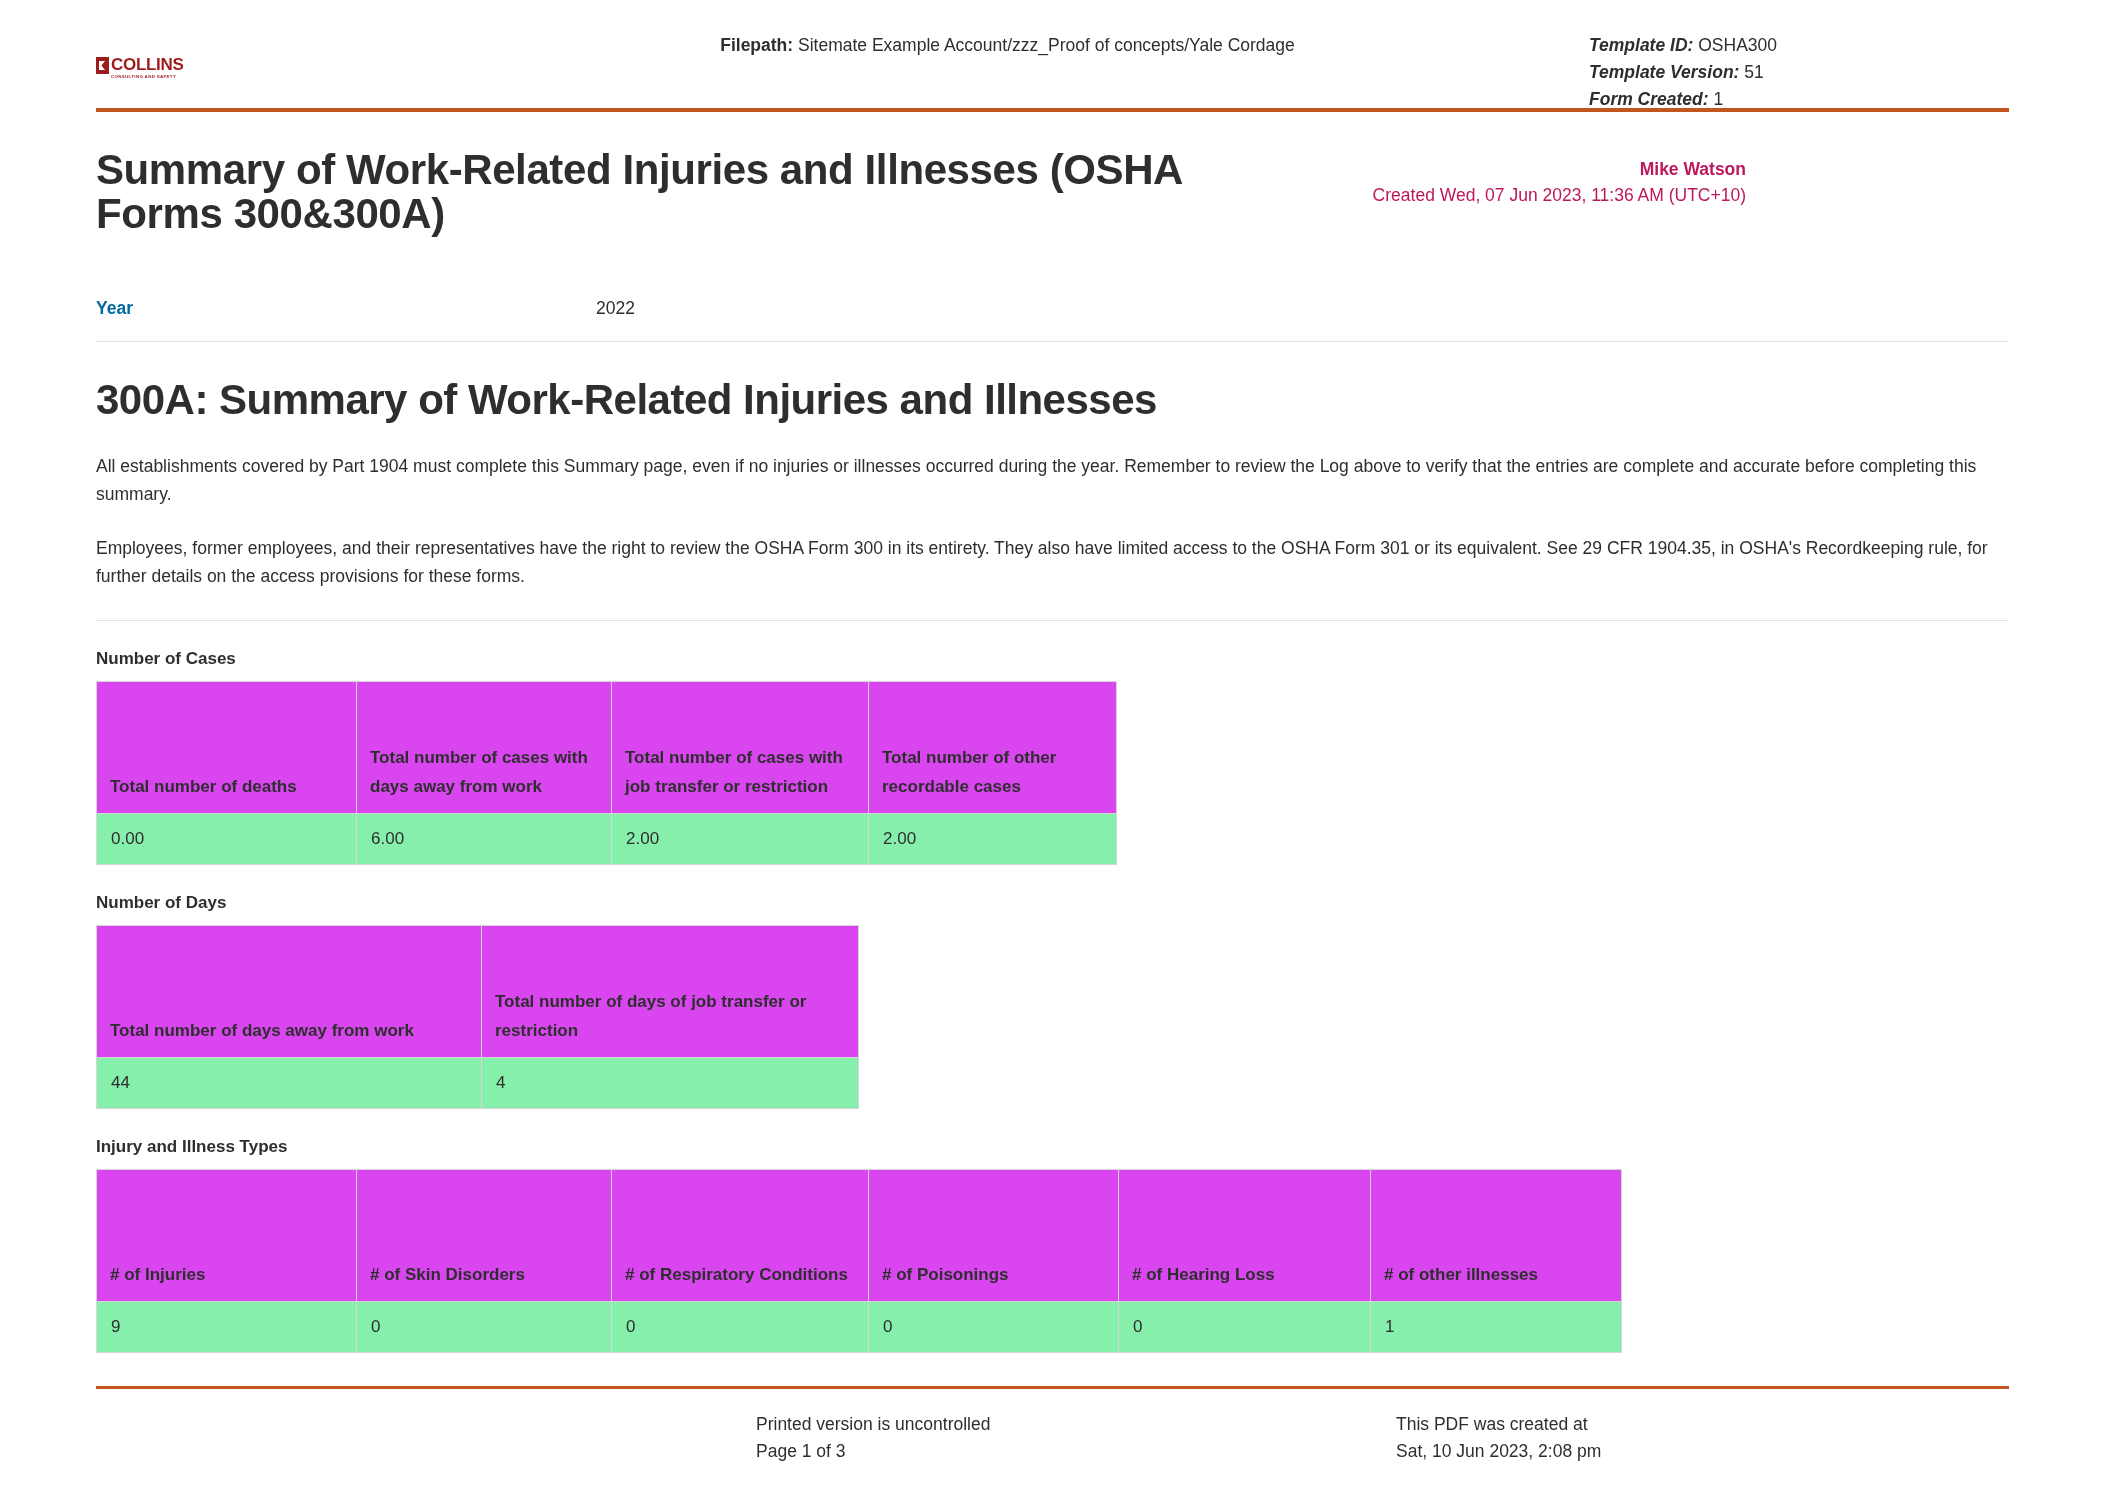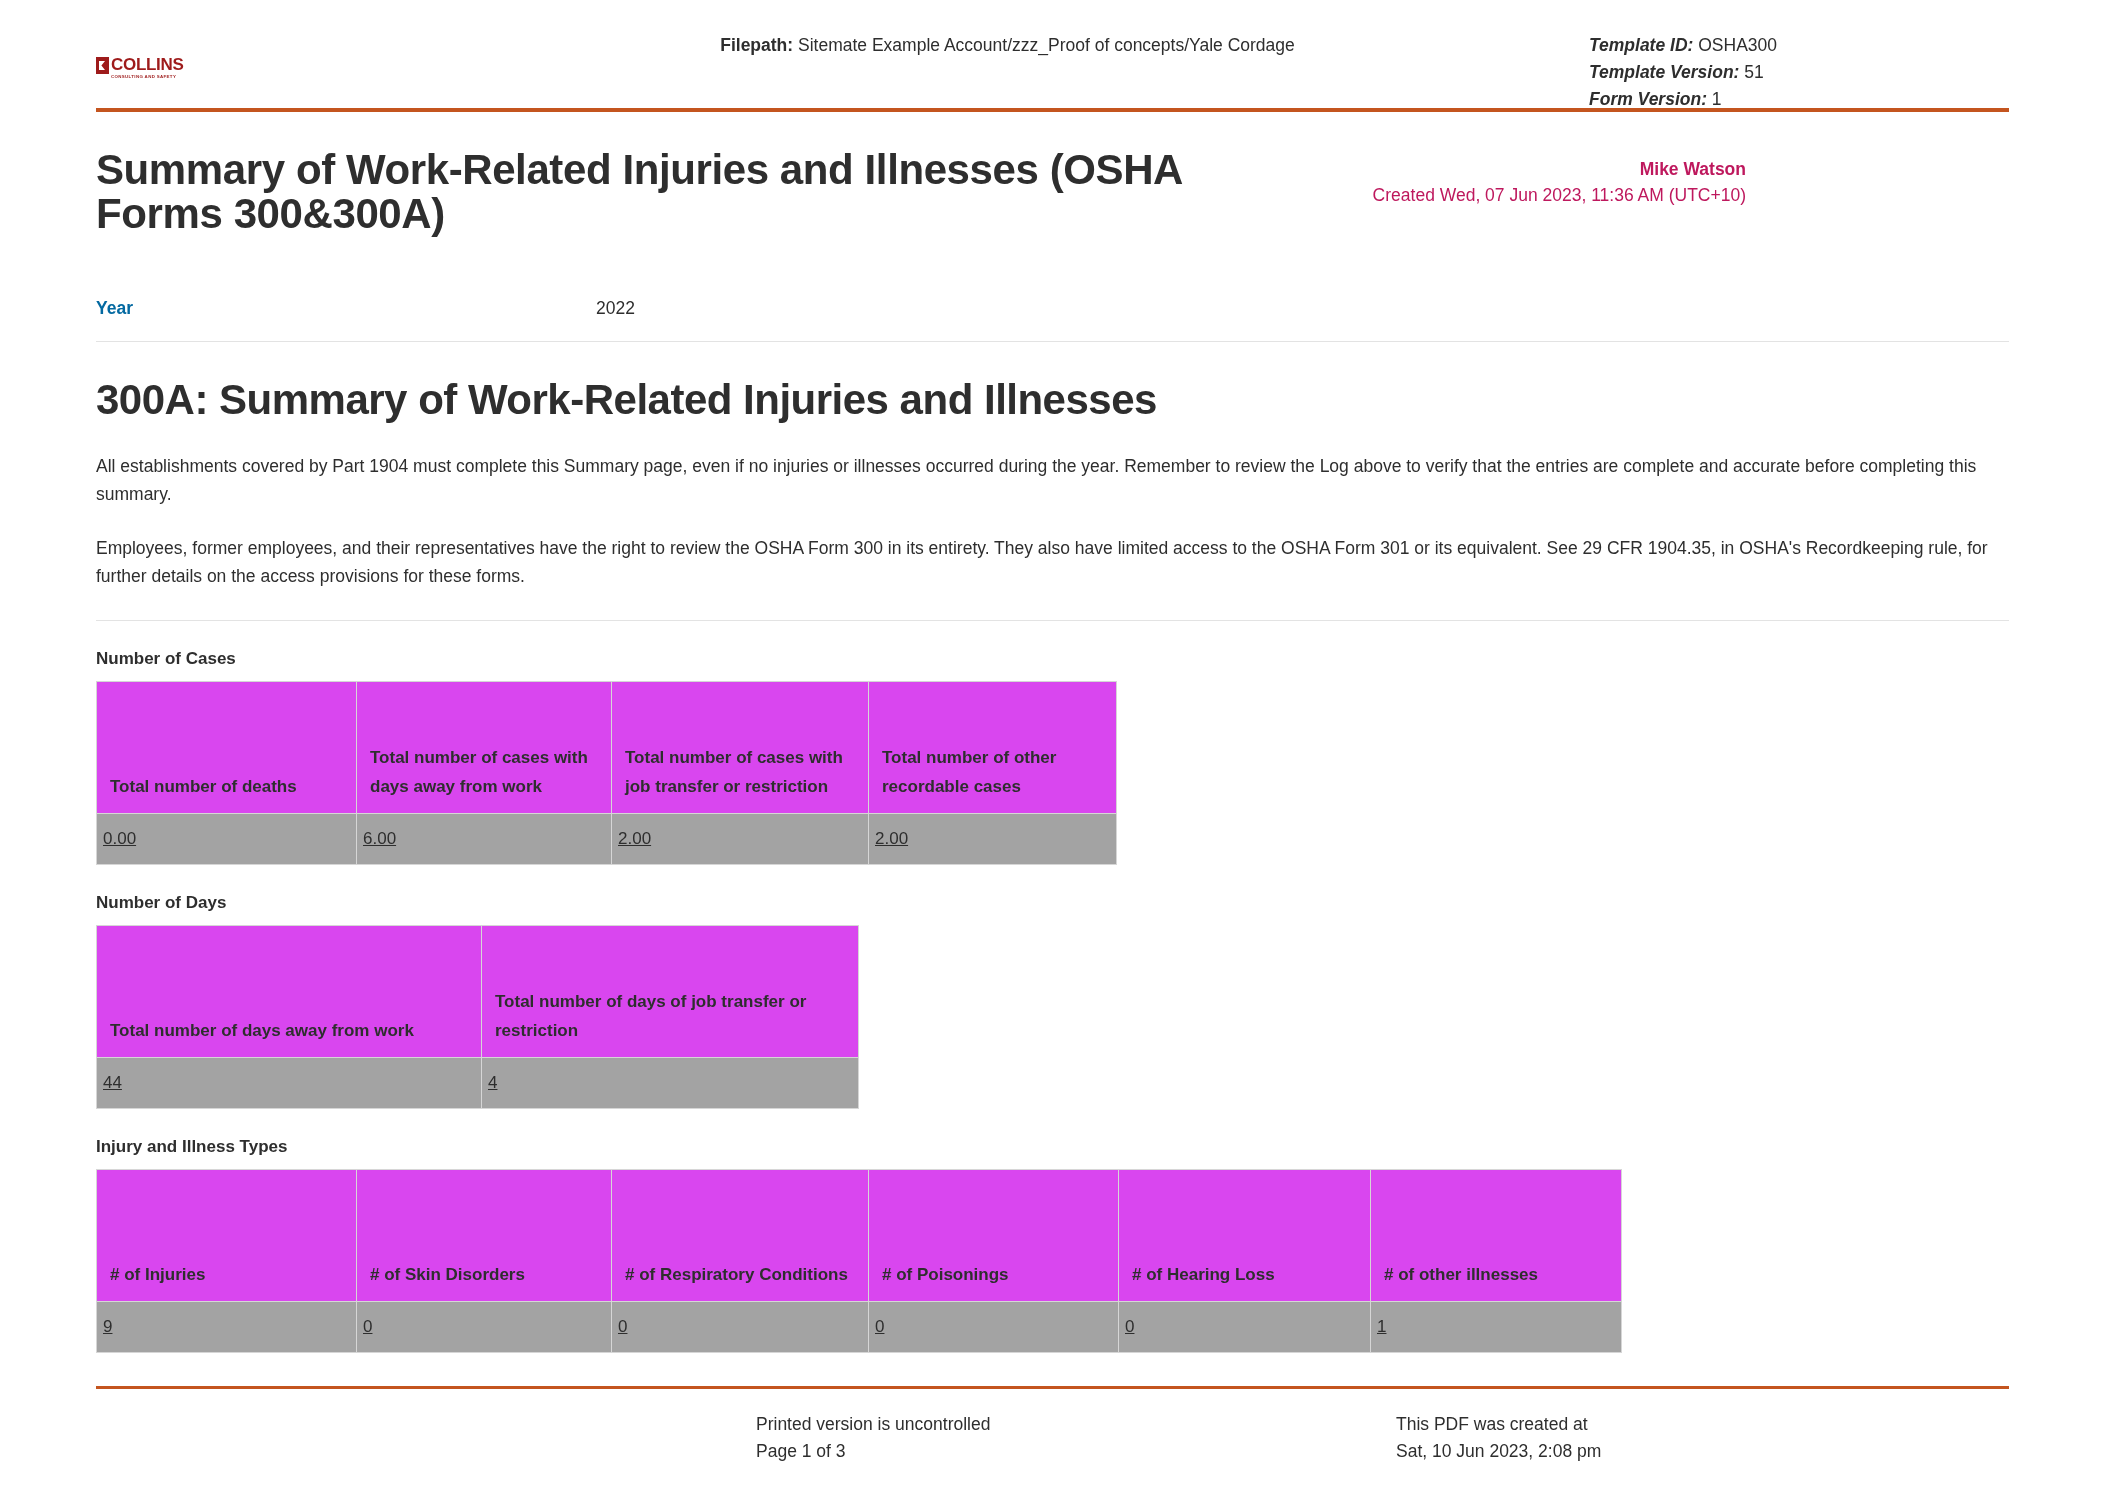--- a/index.html
+++ b/index.html
@@ -186,28 +186,27 @@
     line-height: 29px;
     color: #2e2e2e;
     text-align: left;
     vertical-align: bottom;
     padding: 14px 13px 12px 13px;
     height: 132px;
   }
   table.data td {
     border: 1px solid #d6d6d6;
     border-top: none;
-    background: #a3a3a3;
+    background: #86efac;
     font-size: 17px;
     line-height: 24px;
     color: #2e2e2e;
-    padding: 13px 6px;
+    padding: 13px 14px;
     vertical-align: top;
     height: 48px;
-    text-decoration: underline;
   }
 
   
   .tbl-cases { width: 1020px; }
   .tbl-cases col:nth-child(1) { width: 260px; }
   .tbl-cases col:nth-child(2) { width: 255px; }
   .tbl-cases col:nth-child(3) { width: 257px; }
   .tbl-cases col:nth-child(4) { width: 248px; }
 
   .tbl-days { width: 762px; }
@@ -272,21 +271,21 @@
     <div class="meta-block">
       <div>
         <span class="lbl">Template ID:</span>
         <span>OSHA300</span>
       </div>
       <div>
         <span class="lbl">Template Version:</span>
         <span>51</span>
       </div>
       <div>
-        <span class="lbl">Form Version:</span>
+        <span class="lbl">Form Created:</span>
         <span>1</span>
       </div>
     </div>
   </div>
 
   <div class="rule-top"></div>
 
   <div class="title-row">
     <h1 class="doc-title">Summary of Work-Related Injuries and Illnesses (OSHA Forms 300&amp;300A)</h1>
     <div class="title-meta">

